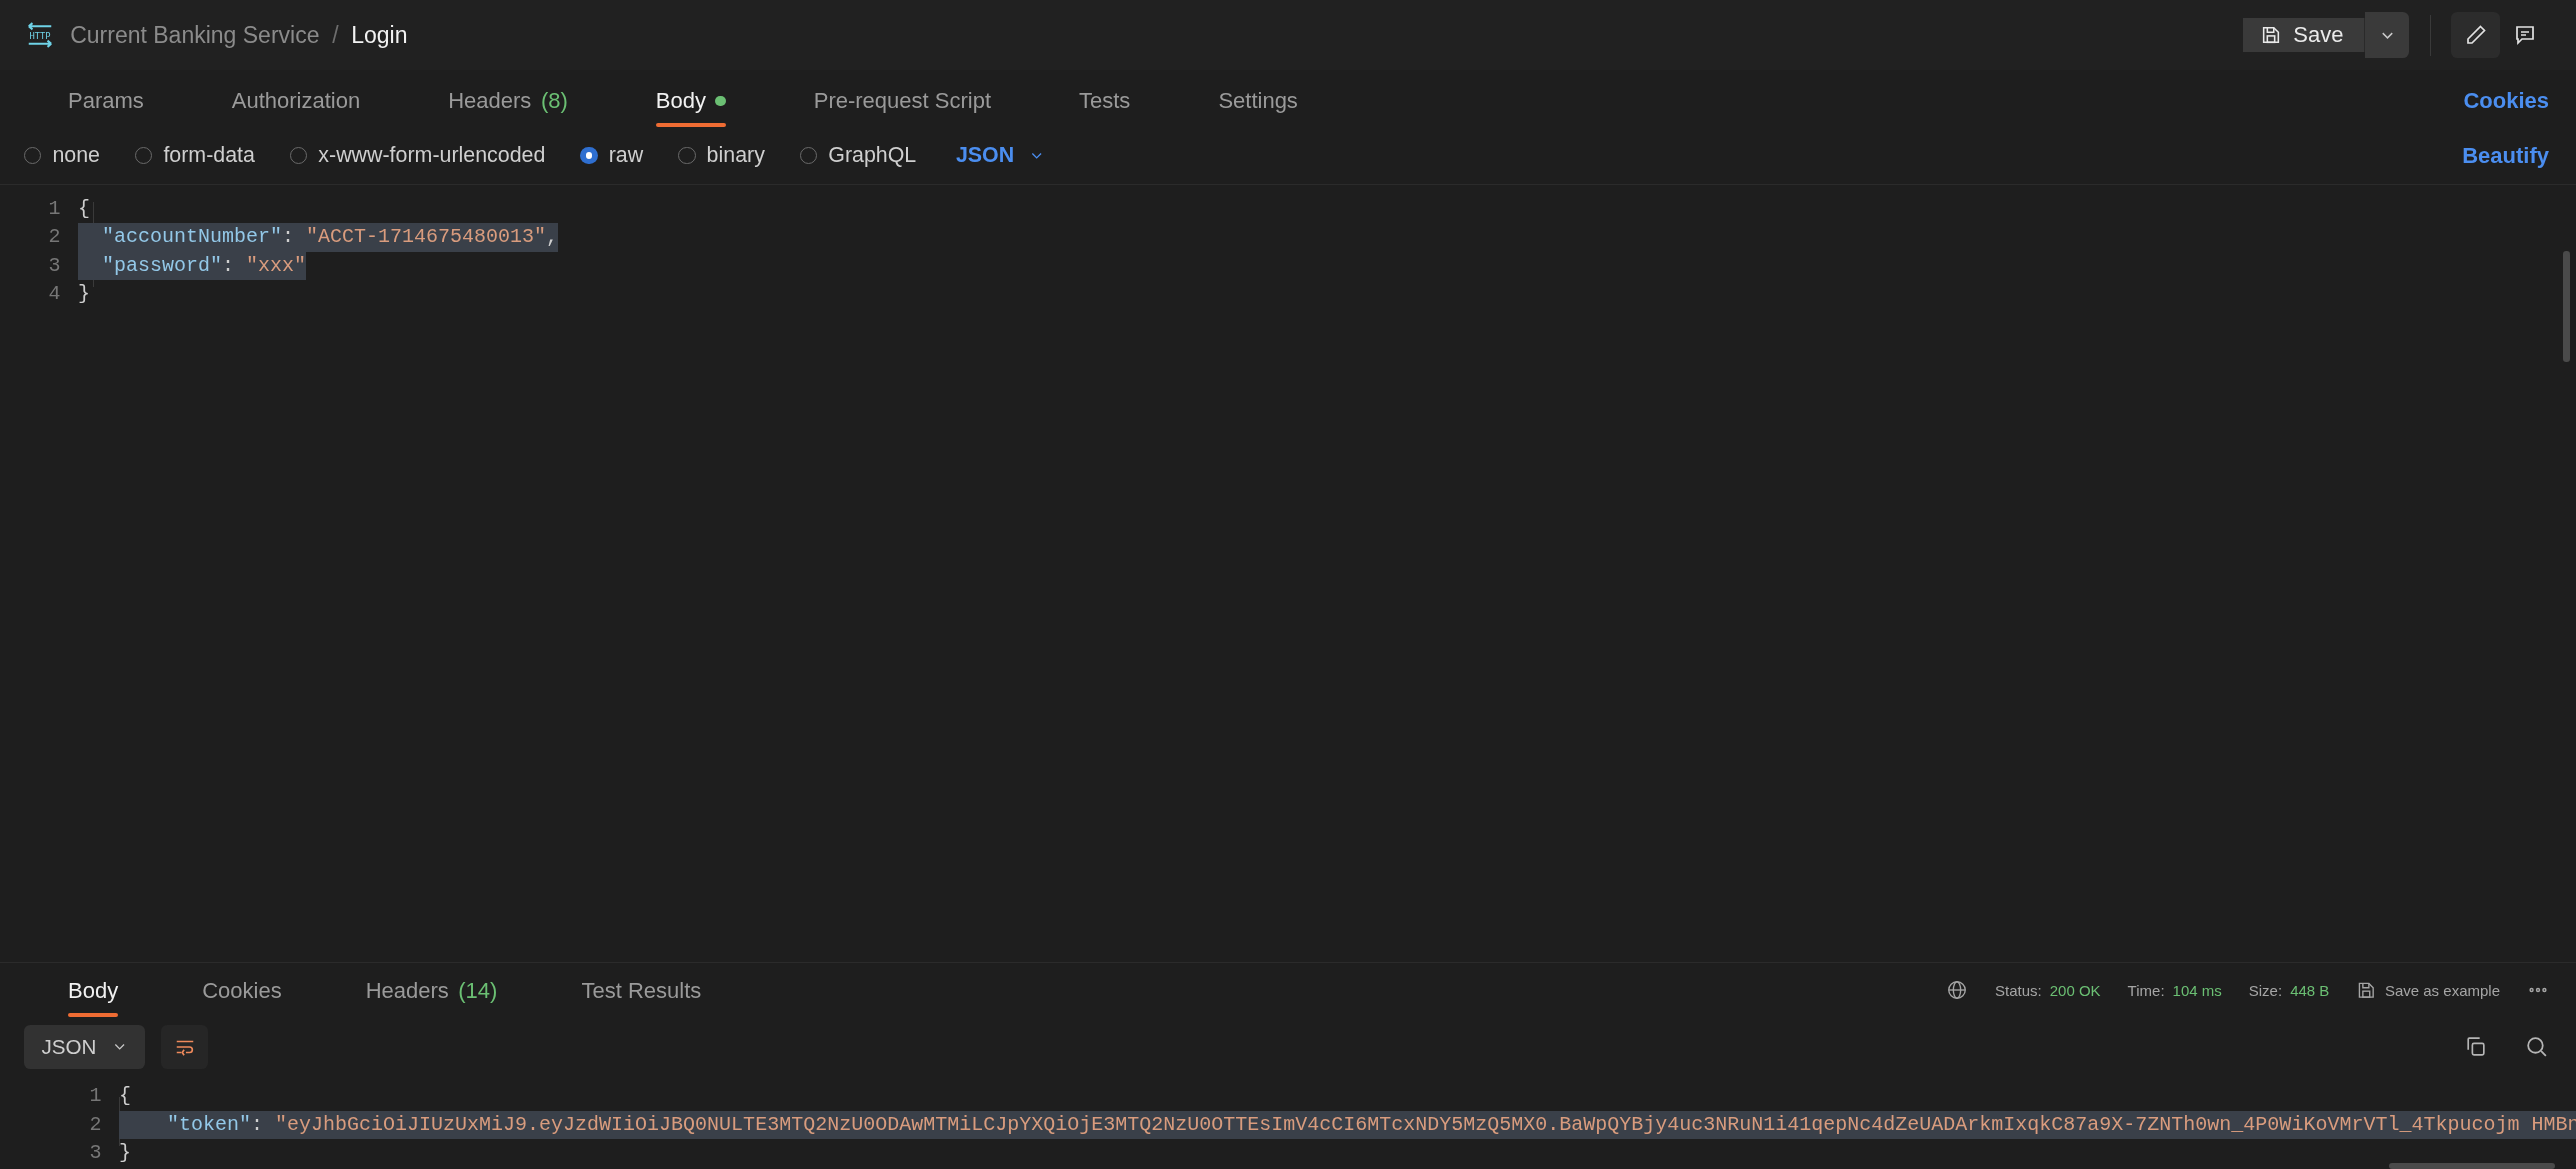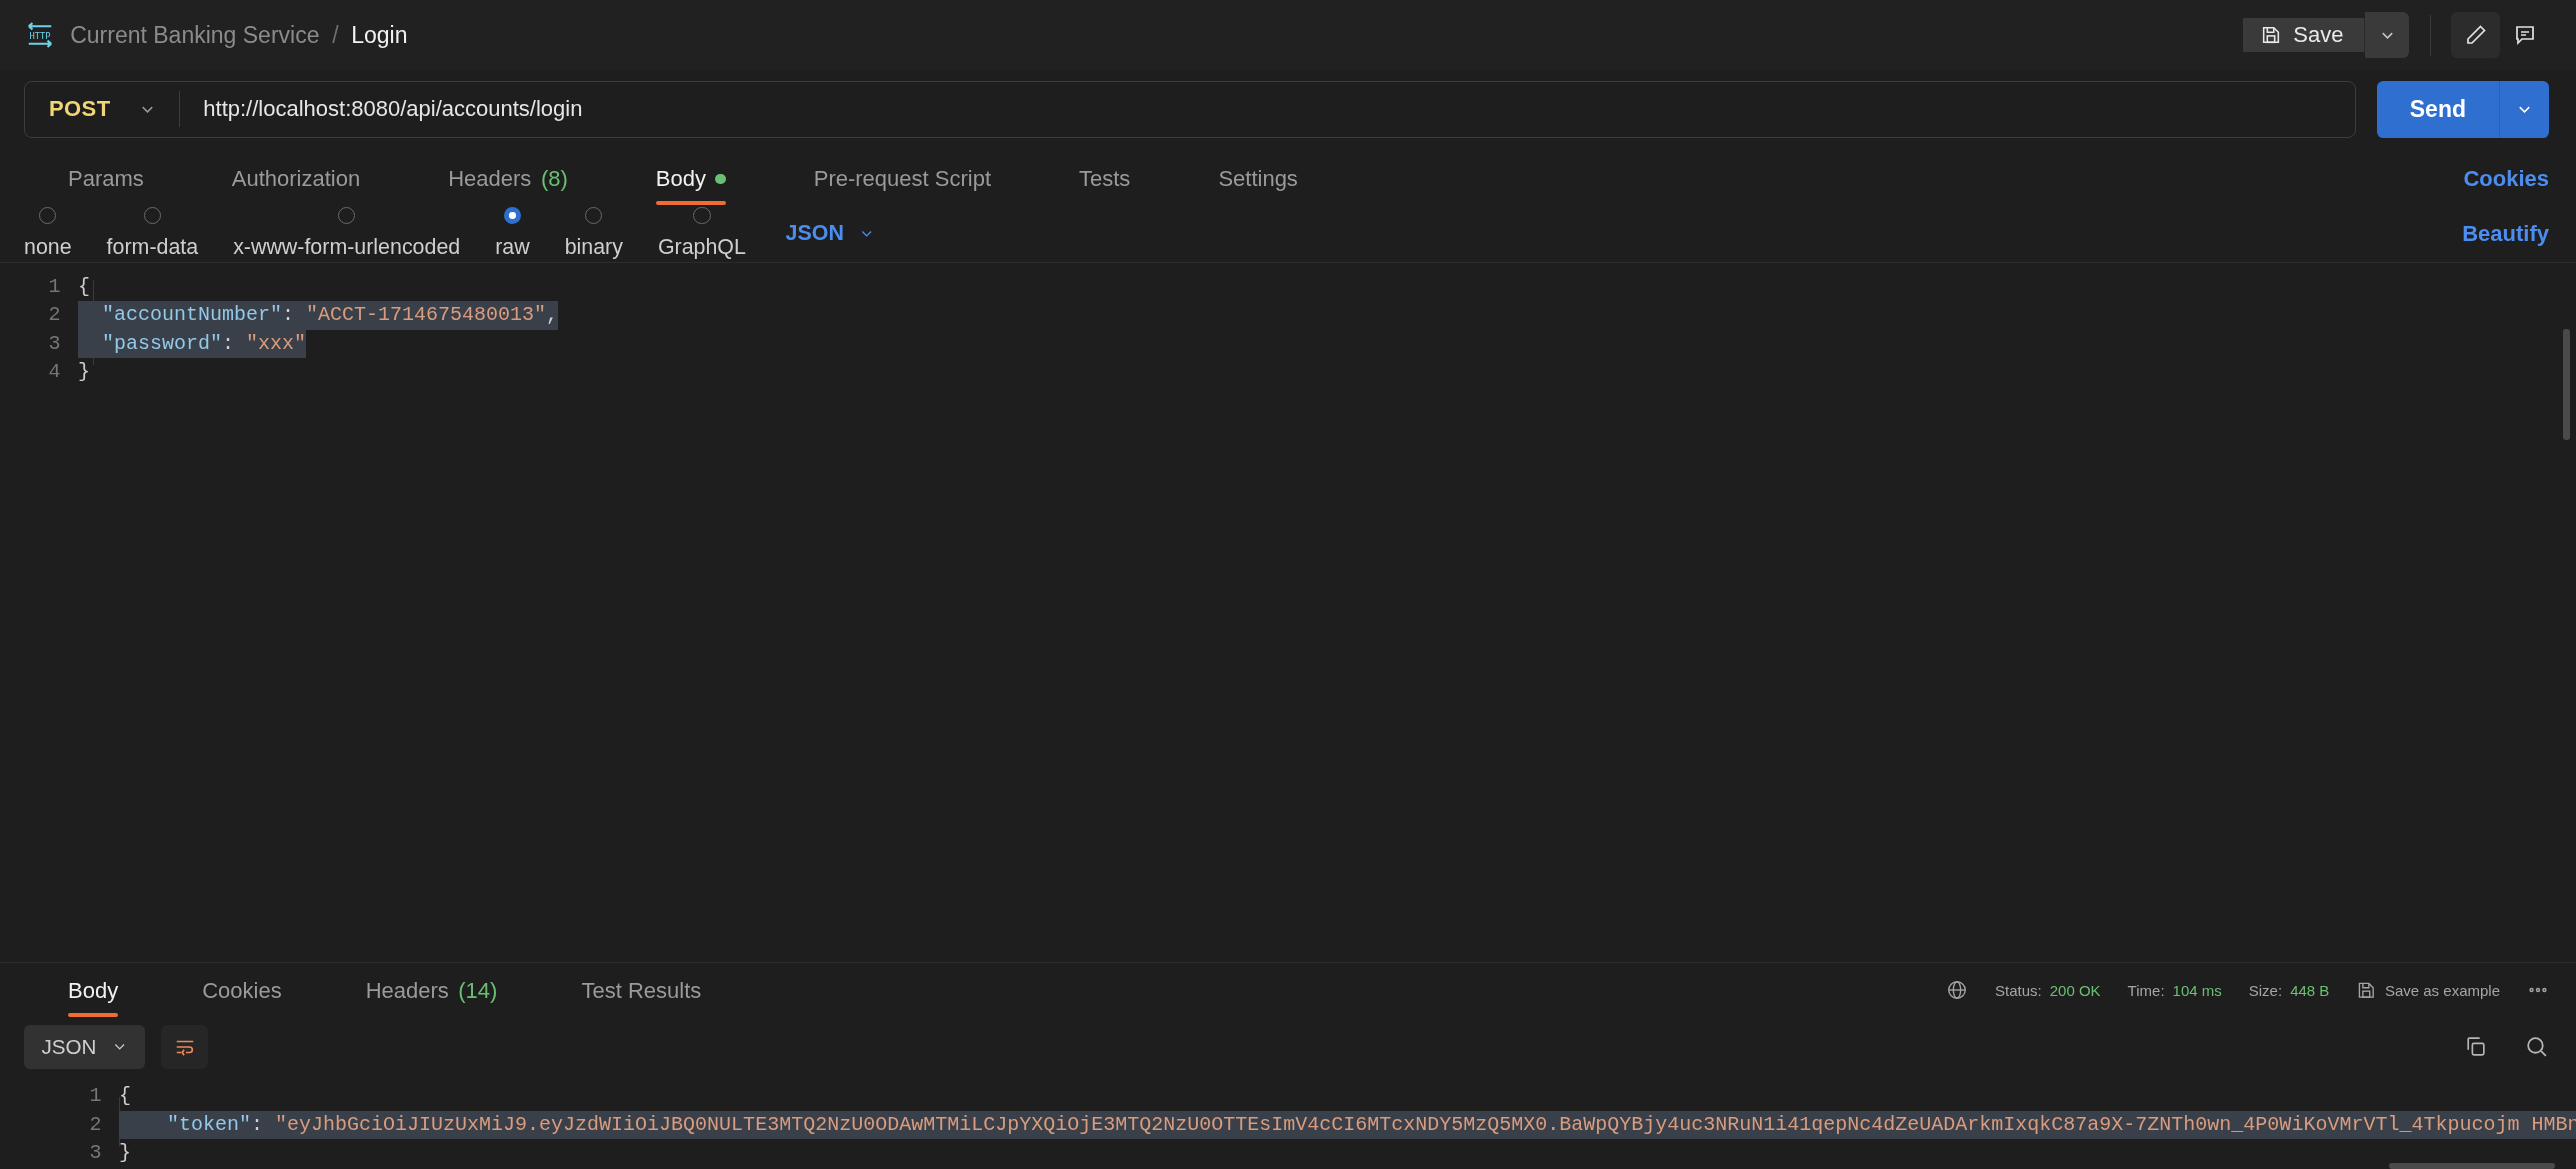--- a/index.html
+++ b/index.html
@@ -69,21 +69,21 @@
     content: ""; position: absolute; left: 0; right: 0; bottom: 0;
     height: 4px; background: #ef6c33; border-radius: 2.4px;
   }
   .tab .count { color: #6bbf73; }
   .green-dot { width: 10.3px; height: 10.3px; border-radius: 50%; background: #6bbf73; display: inline-block; }
   .link-blue { color: #4b8ef0; font-size: 22px; font-weight: bold; }
   .spacer { margin-left: auto; }
 
   
   .bodytypes { height: 57px; flex: 0 0 57px; display: flex; align-items: center; padding: 0 27px 0 24px; }
-  .radio-item { display: flex; align-items: center; gap: 11px; margin-right: 35px; font-size: 21.4px; color: #cfcfcf; flex-direction: column; }
+  .radio-item { display: flex; align-items: center; gap: 11px; margin-right: 35px; font-size: 21.4px; color: #cfcfcf; }
   .radio { width: 17.4px; height: 17.4px; border-radius: 50%; border: 1.6px solid #6a6a6a; flex: 0 0 17.4px; }
   .radio.checked { border: none; background: #2f6fd0; position: relative; }
   .radio.checked::after { content:""; position:absolute; left:5.5px; top:5.5px; width:6.3px; height:6.3px; border-radius:50%; background:#fff; }
   .json-select { display: flex; align-items: center; gap: 14.2px; color: #4b8ef0; font-size: 21.4px; font-weight: bold; margin-left: 4.7px; }
 
   
   .editor-wrap { flex: 1 1 auto; position: relative; border-top: 0.8px solid #2b2b2b; background: #1e1e1e; overflow: hidden; }
   .code { font-family: "Liberation Mono", monospace; font-size: 20px; line-height: 28.5px; }
   .codeline { display: flex; height: 28.5px; align-items: center; }
   .gutter { width: 78px; flex: 0 0 78px; text-align: right; padding-right: 17.4px; color: #767676; }
@@ -162,44 +162,20 @@
         <span>
           <svg width="24" height="24" viewBox="0 0 24 24" fill="none" stroke="#e2e2e2" stroke-width="1.7">
             <path d="M4 4h16v12H9l-4 4v-4H4z"></path>
               <path d="M8 9h8M8 12h5"></path>
           </svg>
         </span>
       </div>
     </div>
   </div>
 
-  <div class="urlrow">
-    <div class="urlbox">
-      <div class="method">
-        <span class="method-label">POST</span>
-        <span>
-          <svg width="19" height="19" viewBox="0 0 24 24" fill="none" stroke="#9a9a9a" stroke-width="1.8">
-              <path d="M6 9l6 6 6-6"></path>
-            </svg>
-        </span>
-      </div>
-      <div class="method-sep"></div>
-      <div class="url-input" placeholder="Enter URL or paste text">http://localhost:8080/api/accounts/login</div>
-    </div>
-    <div class="send-group">
-      <div class="send-btn">Send</div>
-      <div class="send-caret">
-        <span>
-          <svg width="19" height="19" viewBox="0 0 24 24" fill="none" stroke="#ffffff" stroke-width="1.8">
-              <path d="M6 9l6 6 6-6"></path>
-            </svg>
-        </span>
-      </div>
-    </div>
-  </div>
 
   <div class="reqtabs">
     <div class="tab">
         <span>Params</span>
       </div>
     <div class="tab">
         <span>Authorization</span>
       </div>
     <div class="tab">
       <span>Headers</span>

